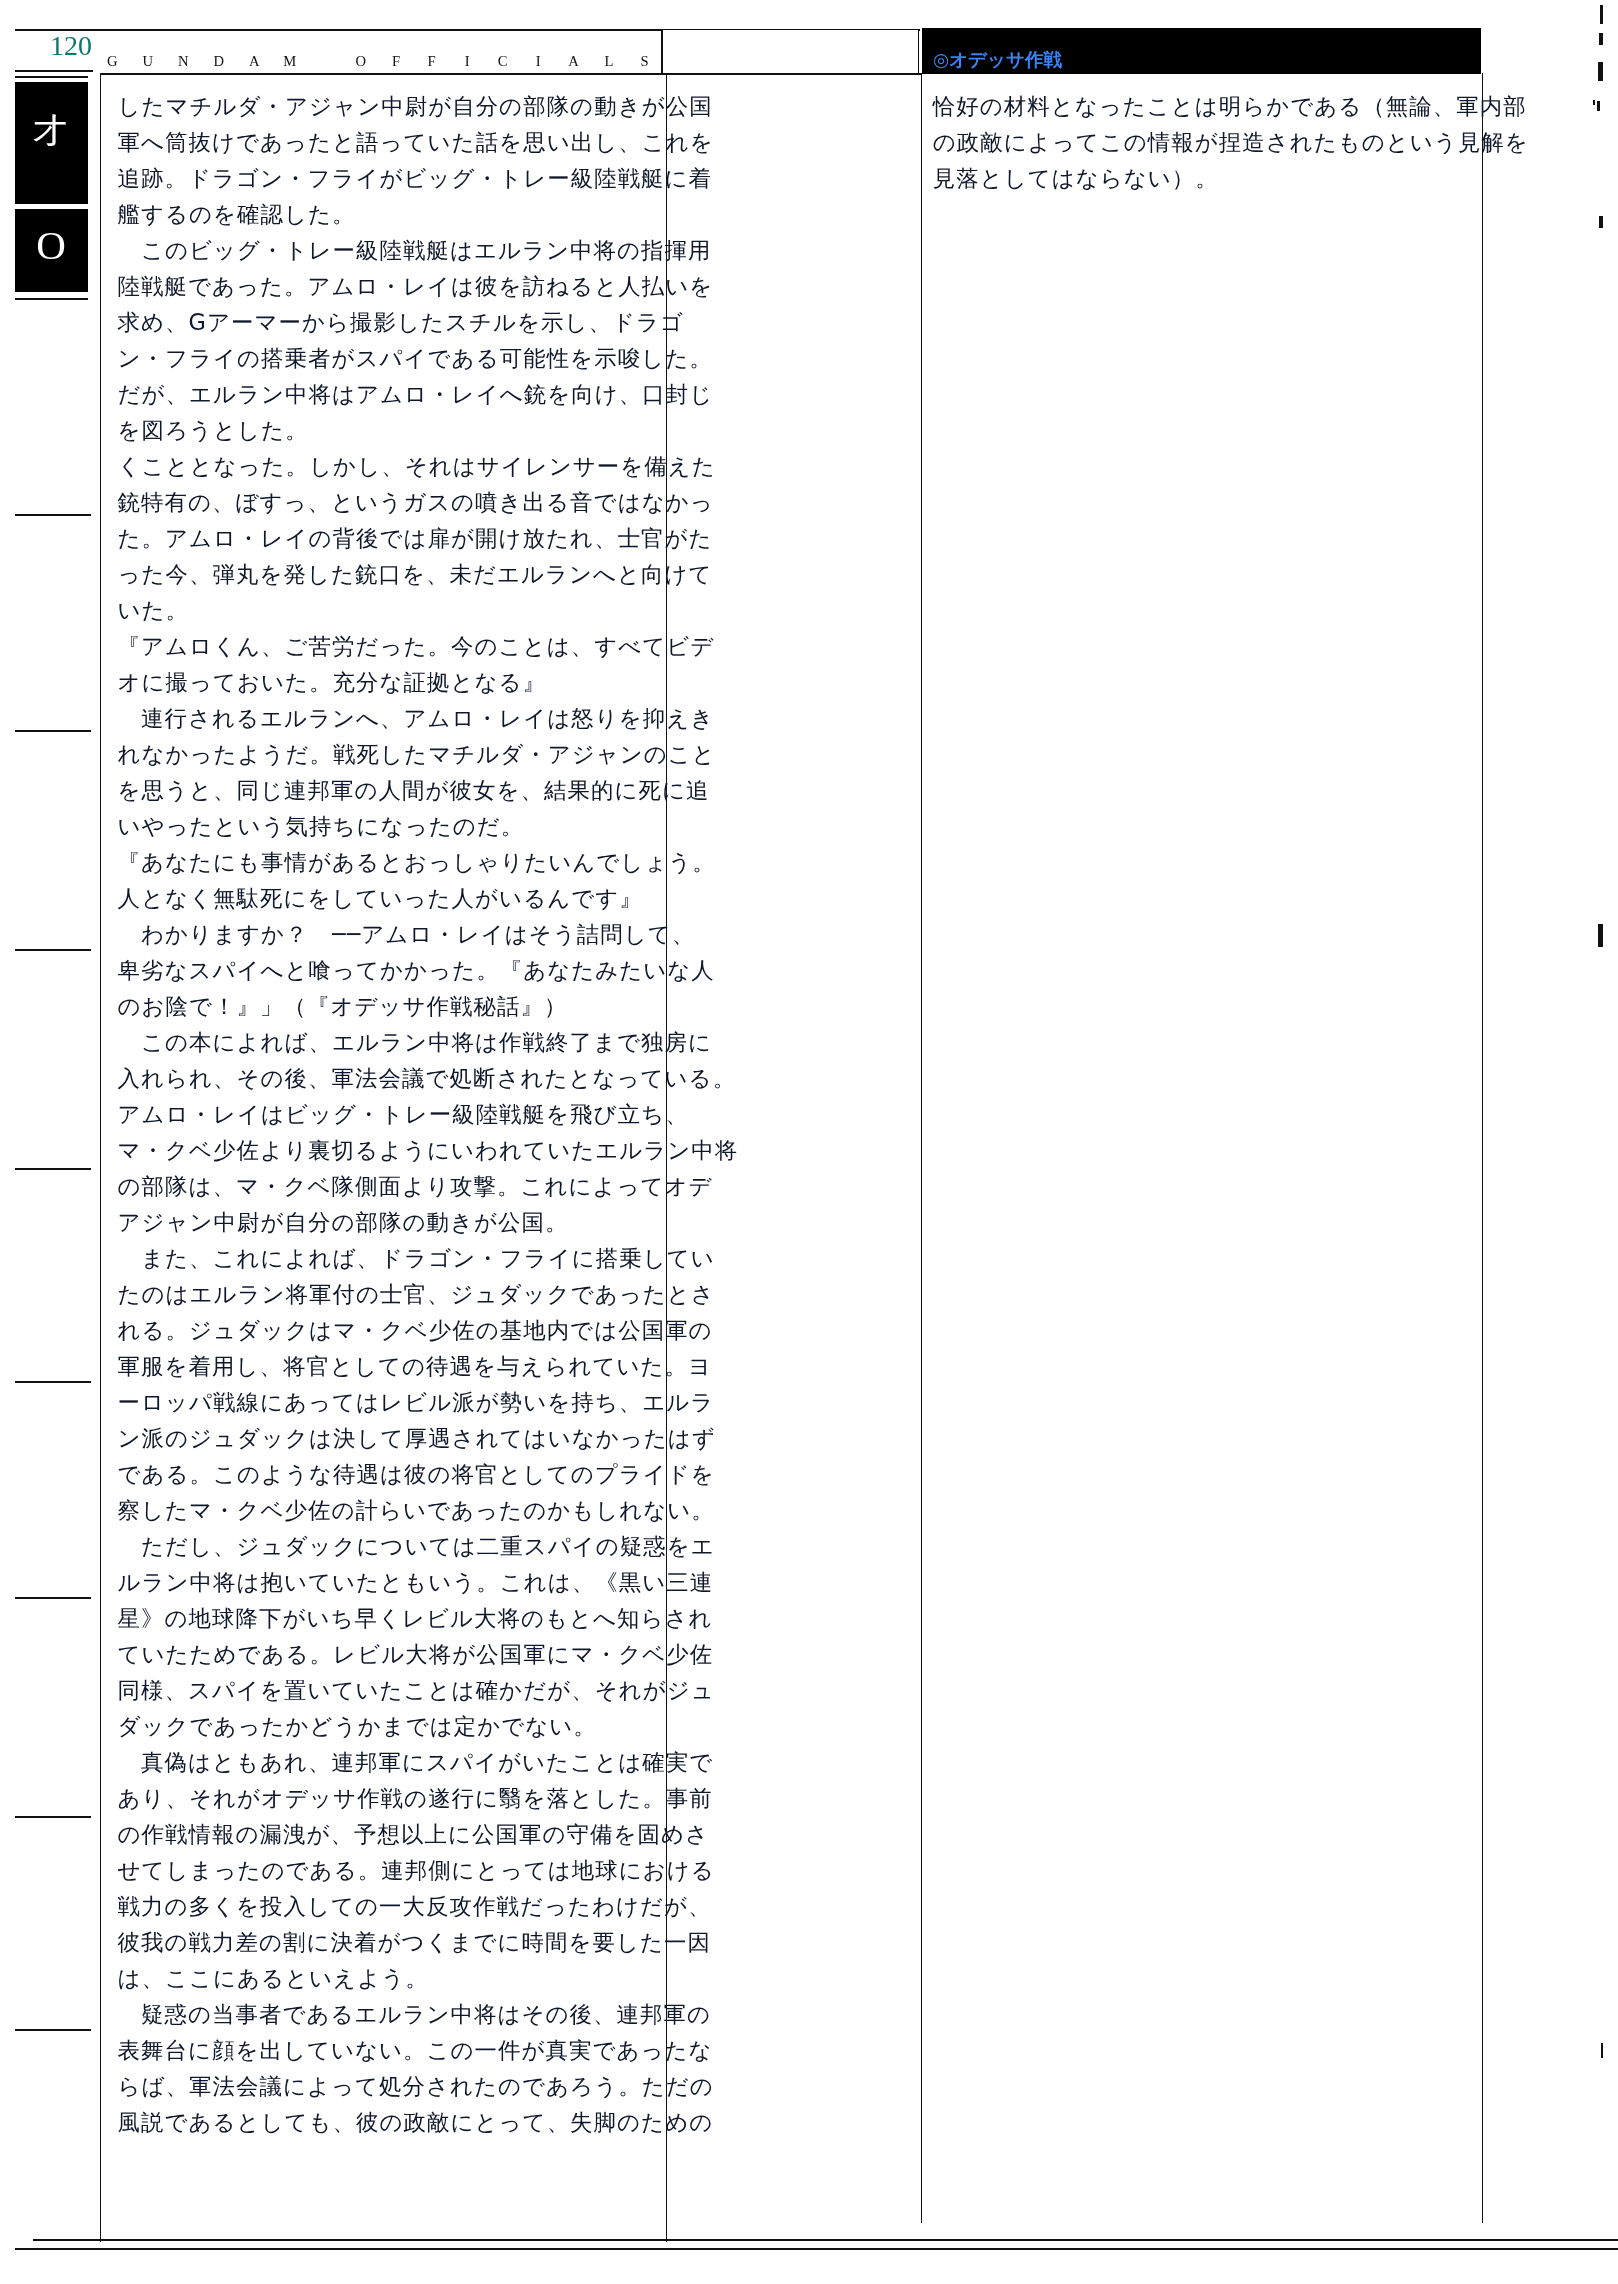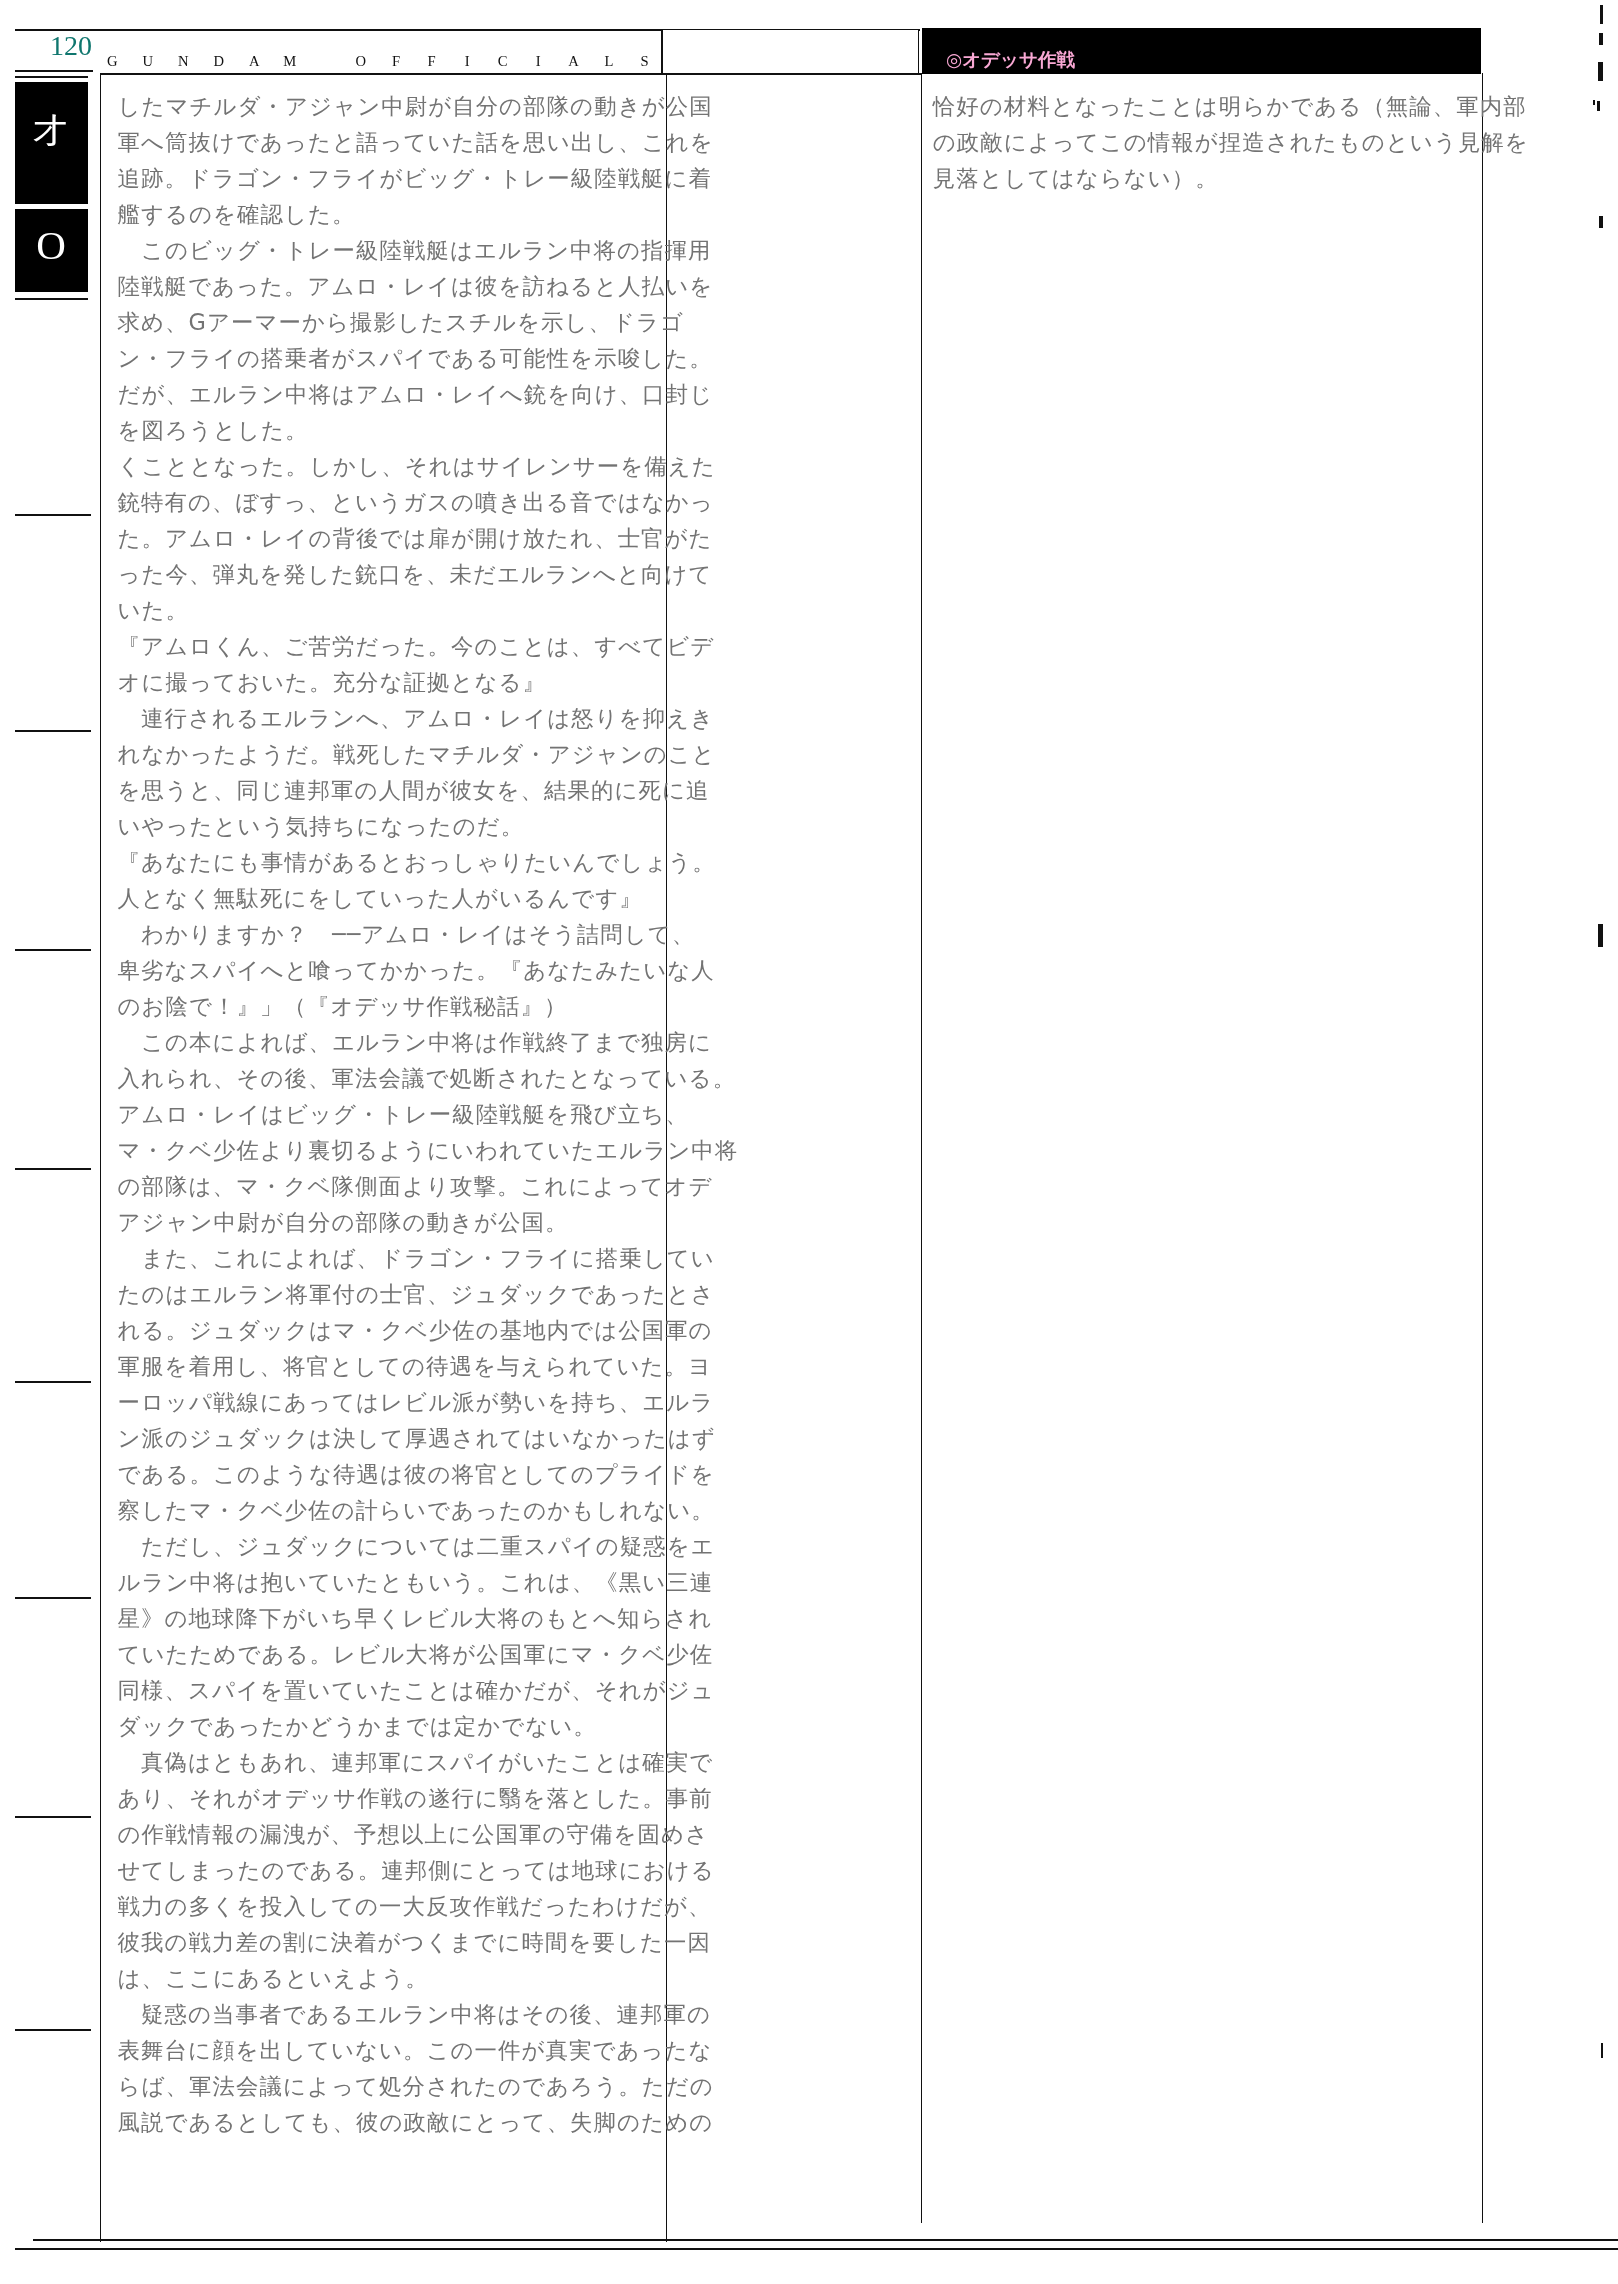--- a/index.html
+++ b/index.html
@@ -20,22 +20,22 @@
     display: flex; justify-content: space-between;
   }
   .running-head span { display: inline-block; width: 1em; text-align: center; }
 
   .header-mid-box {
     position: absolute; left: 661px; top: 29px; width: 258px; height: 45px;
     border: 1.5px solid #111; border-left-width: 2.9px; box-sizing: border-box; background: #fff;
   }
   .section-title-bar {
     position: absolute; left: 922px; top: 28px; width: 559px; height: 46px;
-    background: #000; color: #f9a8d4; box-sizing: border-box;
-    padding-left: 24px; padding-top: 21.4px;
+    background: #000; color: #3b82f6; box-sizing: border-box;
+    padding-left: 11px; padding-top: 21.4px;
     font-family: "DejaVu Sans", sans-serif; font-size: 18.5px; line-height: 21.4px; font-weight: bold;
   }
 
   
   .tab {
     position: absolute; left: 14.6px; width: 73px; background: #000; color: #fff;
     text-align: center; box-sizing: border-box;
   }
   .tab-kana { top: 82px; height: 122px; font-family: "DejaVu Serif", serif; font-size: 39px; padding-top: 19.5px; }
   .tab-roman { top: 209px; height: 83px; font-family: "Liberation Serif", serif; font-size: 41px; padding-top: 11.7px; }
@@ -49,21 +49,21 @@
   .col-main {
     left: 100px; top: 73px; width: 567px; height: 2169px;
     border-left: 1.5px solid #111; border-right: 1.5px solid #111;
   }
   .col-right {
     left: 921px; top: 73px; width: 562px; height: 2150px;
     border-left: 1.5px solid #111; border-right: 1.9px solid #111;
   }
   .text {
     position: absolute; font-family: "DejaVu Sans", sans-serif;
-    font-size: 22.4px; line-height: 36px; color: #737373; letter-spacing: 1.1px;
+    font-size: 22.4px; line-height: 36px; color: #0f172a; letter-spacing: 1.1px;
   }
   .col-main .text { left: 16.5px; top: 14.6px; width: 539px; }
   .col-right .text { left: 10.7px; top: 14.6px; width: 545px; }
   .line { display: block; white-space: nowrap; height: 36px; }
 
   
   .bottom-rule-1 { left: 33px; top: 2239px; width: 1585px; height: 2.4px; }
   .bottom-rule-2 { left: 14.6px; top: 2248px; width: 1604px; height: 1.9px; }
 
   

